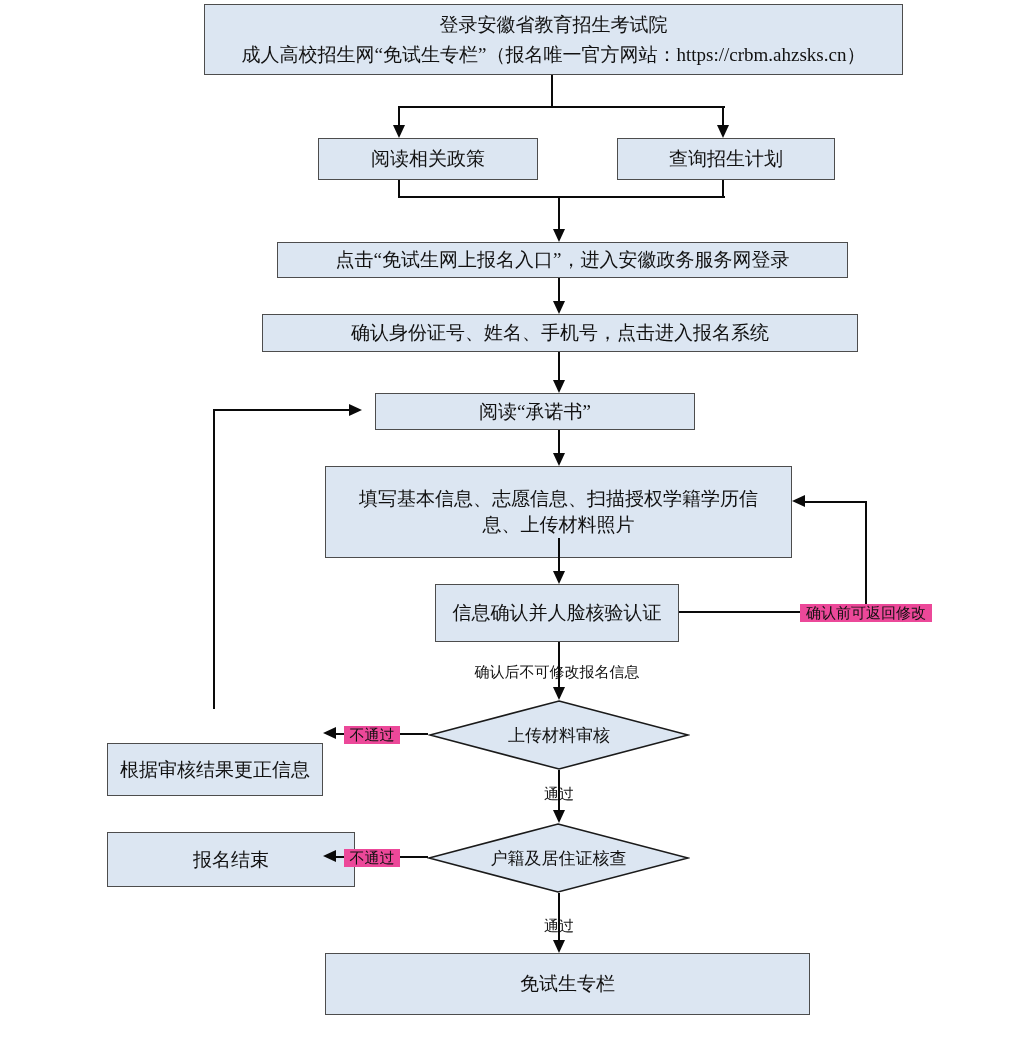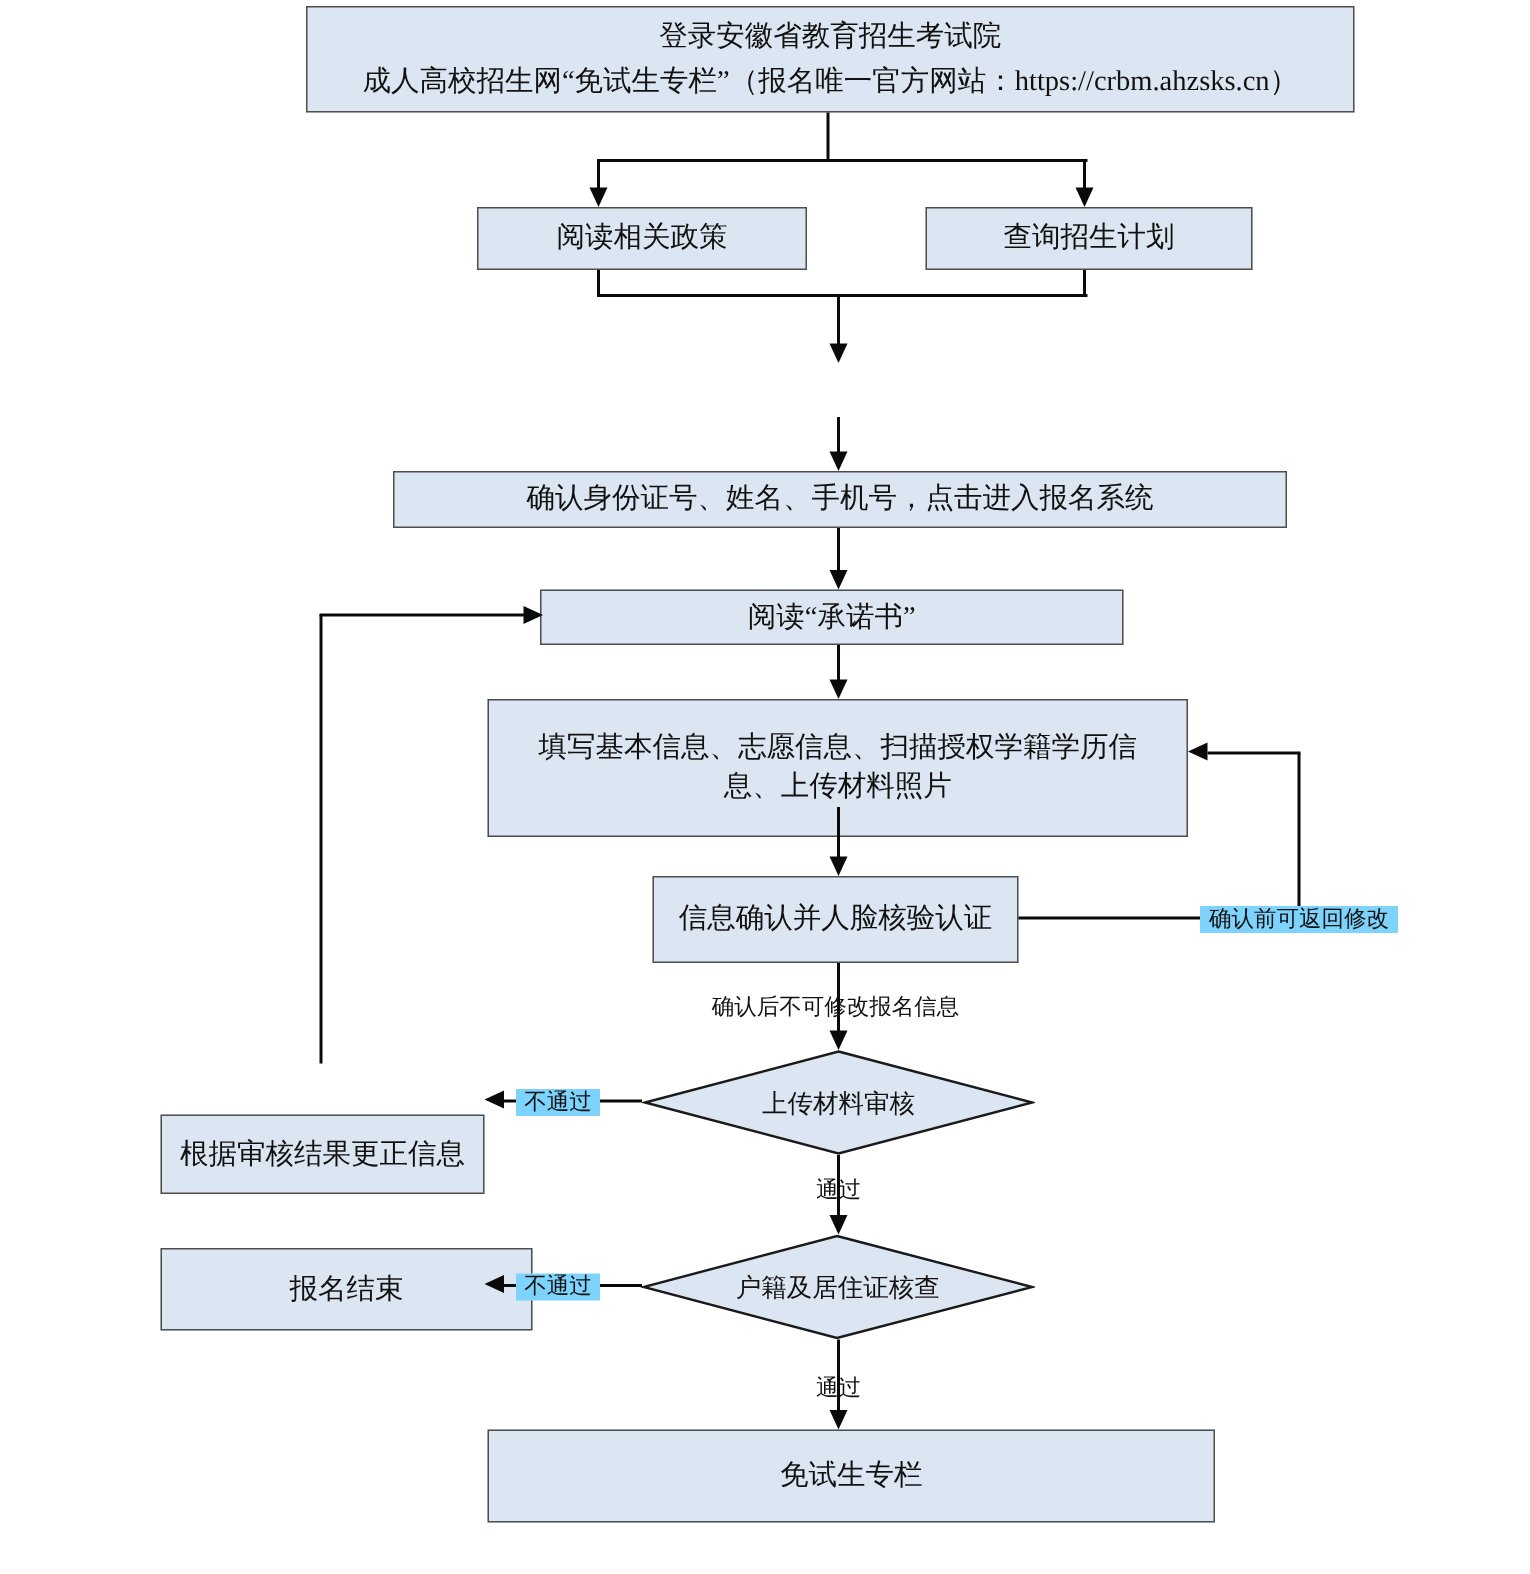--- a/index.html
+++ b/index.html
@@ -12,43 +12,44 @@
     display:flex;align-items:center;justify-content:center;text-align:center;
     font-size:19px;line-height:1.35;font-family:Liberation Serif, serif;
   }
   .node .ln{white-space:nowrap;line-height:30px;}
   .hline{position:absolute;height:2px;background:#0a0a0a;}
   .vline{position:absolute;width:2px;background:#0a0a0a;}
   .arr-d{position:absolute;width:0;height:0;border-left:6px solid transparent;border-right:6px solid transparent;border-top:13px solid #0a0a0a;}
   .arr-l{position:absolute;width:0;height:0;border-top:6px solid transparent;border-bottom:6px solid transparent;border-right:13px solid #0a0a0a;}
   .arr-r{position:absolute;width:0;height:0;border-top:6px solid transparent;border-bottom:6px solid transparent;border-left:13px solid #0a0a0a;}
   .lbl{position:absolute;font-size:15px;text-align:center;line-height:18px;color:#111;}
-  .lbl.bg{background:#7dd3fc;}
+  .lbl.bg{background:#ec4899;}
   .diamond{position:absolute;}
   .diamond svg{display:block;}
   .dlabel{position:absolute;width:100%;top:0;height:100%;display:flex;align-items:center;justify-content:center;font-size:17px;}
 </style>
 </head>
 <body>
 
 <div id="canvas">
 
   <div class="node" style="left:204px;top:4px;width:699px;height:71px;flex-direction:column;">
     <div class="ln">登录安徽省教育招生考试院</div>
     <div class="ln">成人高校招生网“免试生专栏”（报名唯一官方网站：https://crbm.ahzsks.cn）</div>
   </div>
 
   <div class="node" style="left:290px;top:138px;width:220px;height:42px;margin-left:28px;">阅读相关政策</div>
 
   <div class="node" style="left:617px;top:138px;width:218px;height:42px;">查询招生计划</div>
 
+  <div class="node" style="left:277px;top:242px;width:571px;height:36px;">点击“免试生网上报名入口”，进入安徽政务服务网登录</div>
 
   <div class="node" style="left:262px;top:314px;width:596px;height:38px;">确认身份证号、姓名、手机号，点击进入报名系统</div>
 
-  <div class="node" style="left:360px;top:393px;width:389px;height:37px;text-align:center;">阅读“承诺书”</div>
+  <div class="node" style="left:375px;top:393px;width:320px;height:37px;text-align:center;">阅读“承诺书”</div>
 
   <div class="node" style="left:325px;top:466px;width:467px;height:92px;padding:0 30px;">填写基本信息、志愿信息、扫描授权学籍学历信息、上传材料照片</div>
 
   <div class="node" style="left:435px;top:584px;width:244px;height:58px;">信息确认并人脸核验认证</div>
 
   <div class="node" style="left:107px;top:709px;width:216px;height:53px;margin-top:34px;">根据审核结果更正信息</div>
 
   <div class="node" style="left:107px;top:832px;width:248px;height:55px;">报名结束</div>
 
   <div class="node" style="left:325px;top:953px;width:485px;height:62px;">免试生专栏</div>

